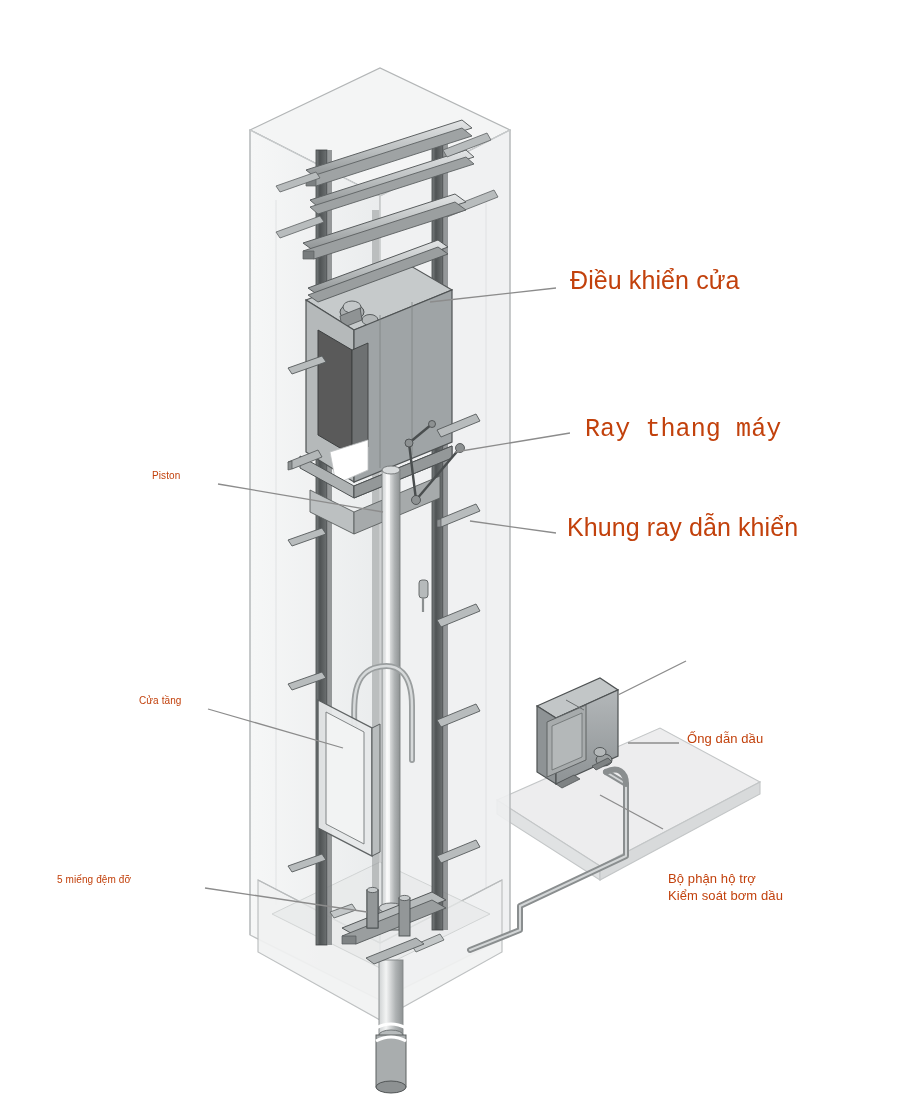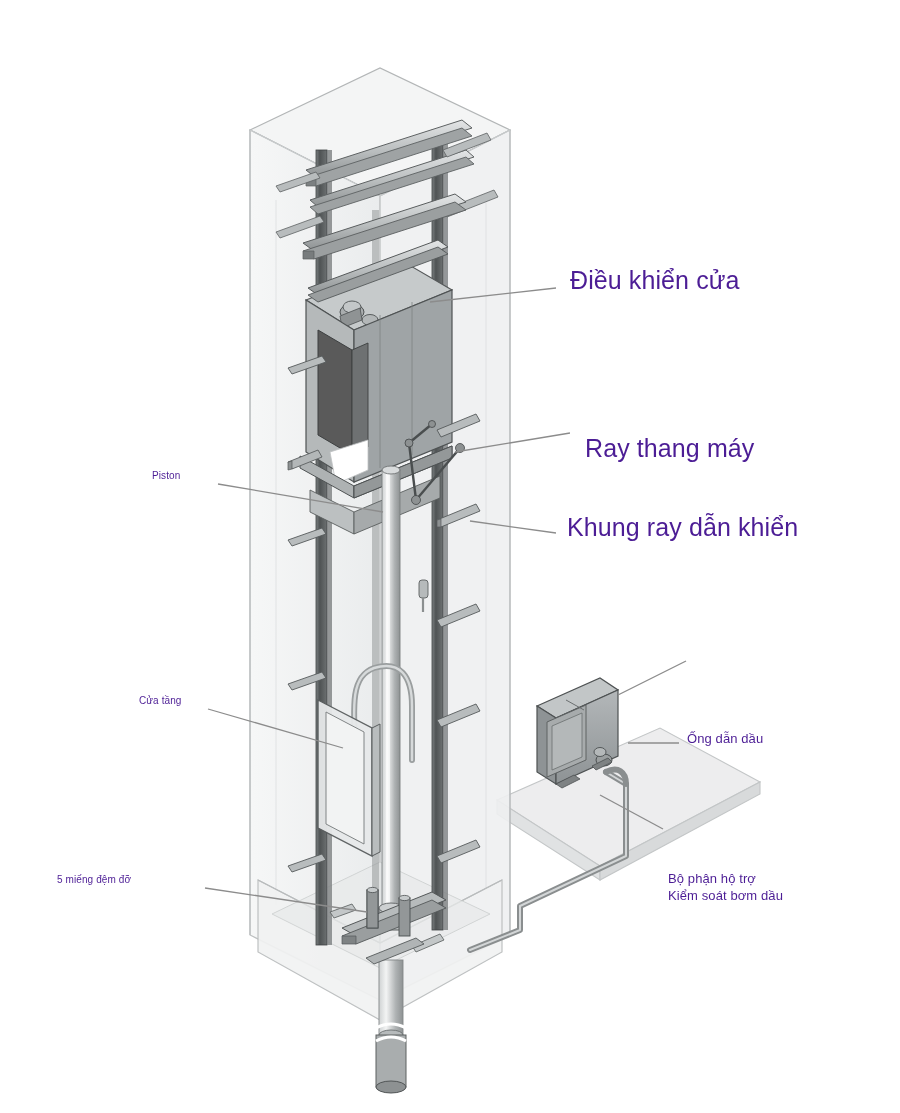--- a/index.html
+++ b/index.html
@@ -21,21 +21,21 @@
   }
   #scene {
     position: absolute;
     left: 0;
     top: 0;
     width: 900px;
     height: 1113px;
   }
   .label {
     position: absolute;
-    color: #4c1d95;
+    color: #c2410c;
     white-space: pre;
     line-height: 1.28;
     letter-spacing: 0.1px;
   }
   .label.big   { font-size: 25px; }
   .label.small { font-size: 10px; }
   .label.mid   { font-size: 13px; }
 </style>
 </head>
 <body>
@@ -281,21 +281,21 @@
       <line x1="679" y1="743" x2="628" y2="743"></line>
       <line x1="663" y1="829" x2="600" y2="795"></line>
       <line x1="218" y1="484" x2="383" y2="512"></line>
       <line x1="208" y1="709" x2="343" y2="748"></line>
       <line x1="205" y1="888" x2="367" y2="912"></line>
     </g>
   </svg>
 
   <div class="label big" style="left:570px; top:264px;">Điều khiển cửa</div>
 
-  <div class="label big" style="left:585px; top:432px;">Ray thang máy</div>
+  <div class="label big" style="left:585px; top:414px;font-family:Liberation Mono, monospace;">Ray thang máy</div>
 
   <div class="label big" style="left:567px; top:511px;">Khung ray dẫn khiển</div>
 
 
   <div class="label mid" style="left:687px; top:731px;">Ống dẫn dầu</div>
 
   <div class="label mid" style="left:668px; top:835px;margin-top:36px;">Bộ phận hộ trợ
 Kiểm soát bơm dầu</div>
 
   <div class="label small" style="left:152px; top:470px;">Piston</div>

